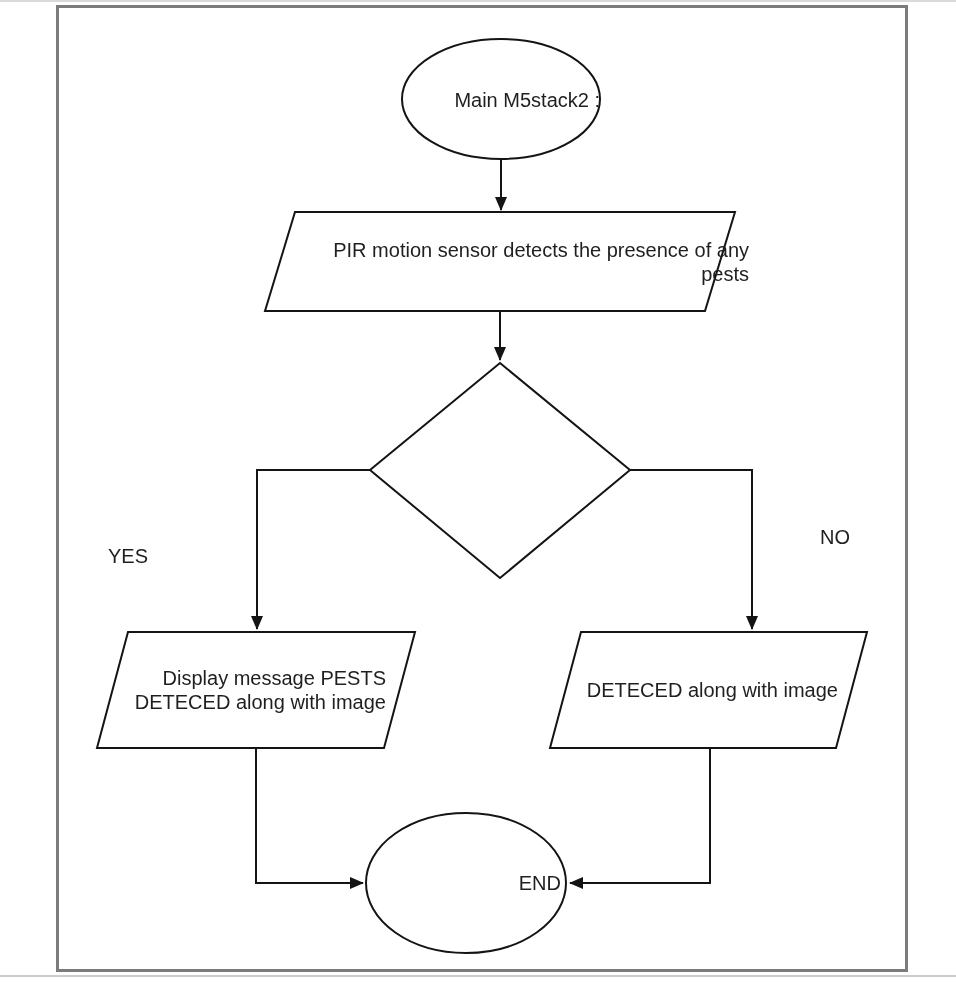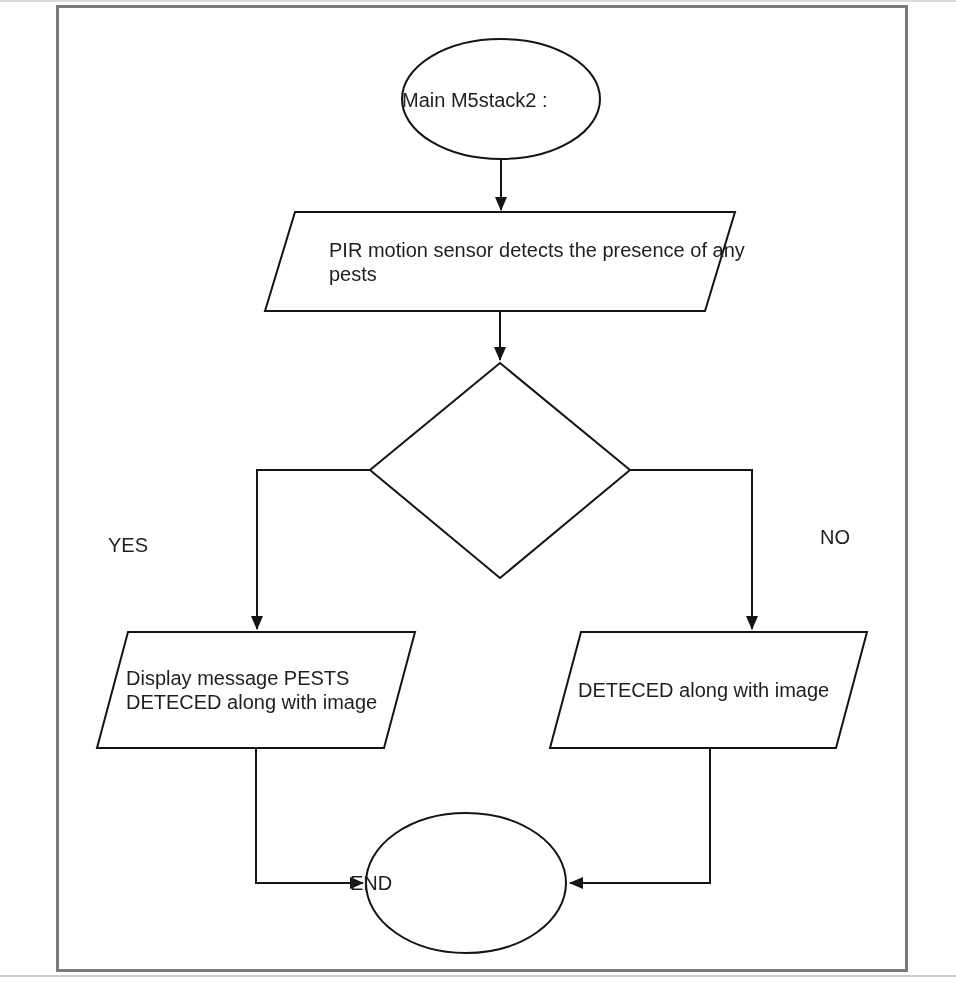--- a/index.html
+++ b/index.html
@@ -46,21 +46,21 @@
   }
   svg.diagram .edge {
     fill: none;
     stroke: #141414;
     stroke-width: 2;
   }
   .node-label {
     position: absolute;
     display: flex;
     flex-direction: column;
-    align-items: flex-start;
+    align-items: flex-end;
     justify-content: center;
     text-align: center;
     font-size: 20px;
     line-height: 24px;
     color: #1f1f1f;
     pointer-events: none;
   }
   .edge-label {
     position: absolute;
     display: flex;
@@ -106,34 +106,34 @@
   <div class="node-label" style="left:402px; top:44px; width:198px; height:112px;">
     <div>Main M5stack2 :</div>
   </div>
 
   <div class="node-label" style="left:290px; top:212px; width:420px; height:99px;margin-left:39px;">
     <div>PIR motion sensor detects the presence of any</div>
     <div>pests</div>
   </div>
 
 
-  <div class="edge-label" style="left:88px; top:532px; width:80px; height:26px;">
+  <div class="edge-label" style="left:88px; top:543px; width:80px; height:26px;">
     <span>YES</span>
   </div>
 
   <div class="edge-label" style="left:795px; top:524px; width:80px; height:26px;">
     <span>NO</span>
   </div>
 
   <div class="node-label" style="left:126px; top:634px; width:260px; height:112px;">
     <div>Display message PESTS</div>
     <div>DETECED along with image</div>
   </div>
 
   <div class="node-label" style="left:578px; top:634px; width:260px; height:112px;">
     <div>DETECED along with image</div>
   </div>
 
-  <div class="node-label" style="left:350px; top:823px; width:200px; height:120px;">
+  <div class="node-label" style="left:361px; top:823px; width:200px; height:120px;">
     <div>END</div>
   </div>
 
 </div>
 
 </body></html>

